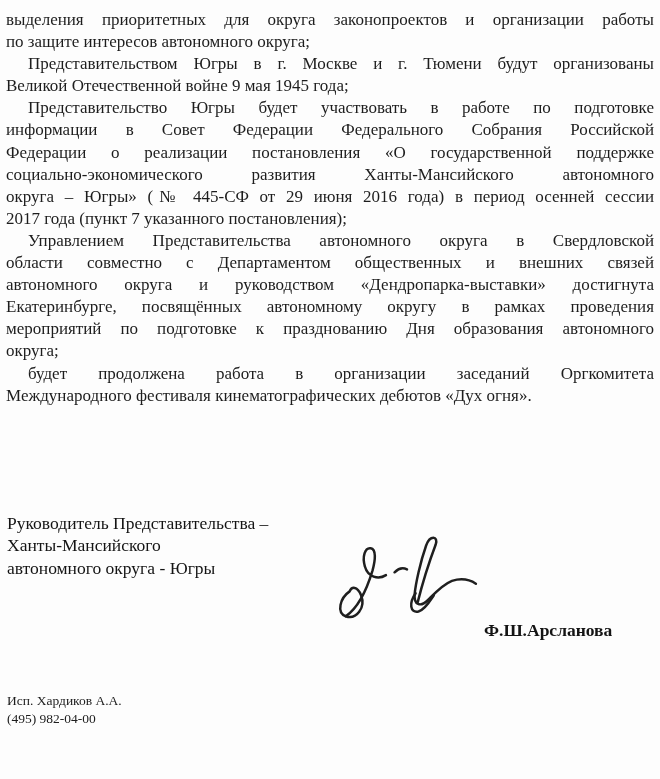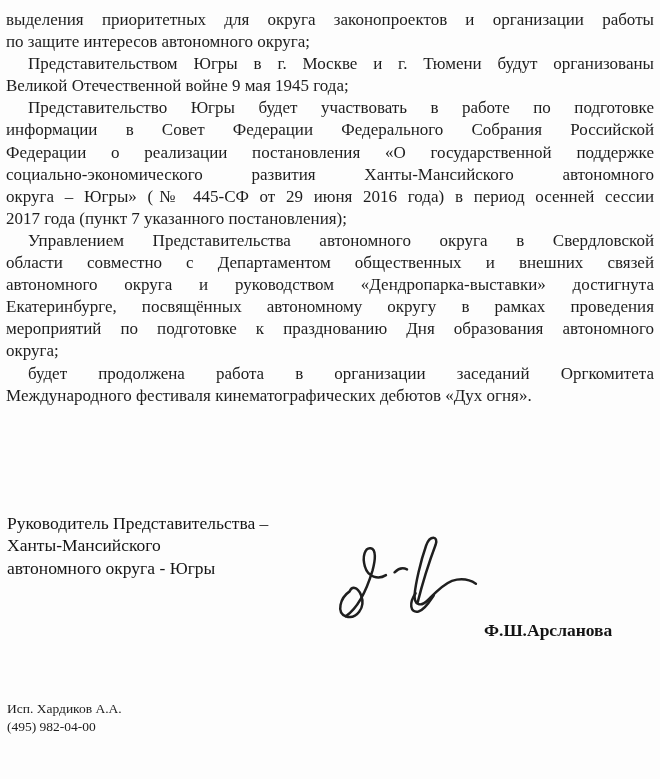--- a/index.html
+++ b/index.html
@@ -69,21 +69,20 @@
     margin-top: 44px;
   }
   
   .page-footer {
     position: absolute;
     left: 7px;
     top: 692px;
     font-size: 13.5px;
     line-height: 17.5px;
     color: #1d1d1d;
-    margin-top: 8px;
   }
 </style>
 </head>
 <body>
 
 <div class="page">
 
   <div class="doc-body">
       <div class="line">выделения приоритетных для округа законопроектов и организации работы</div>
       <div class="line last">по защите интересов автономного округа;</div>

